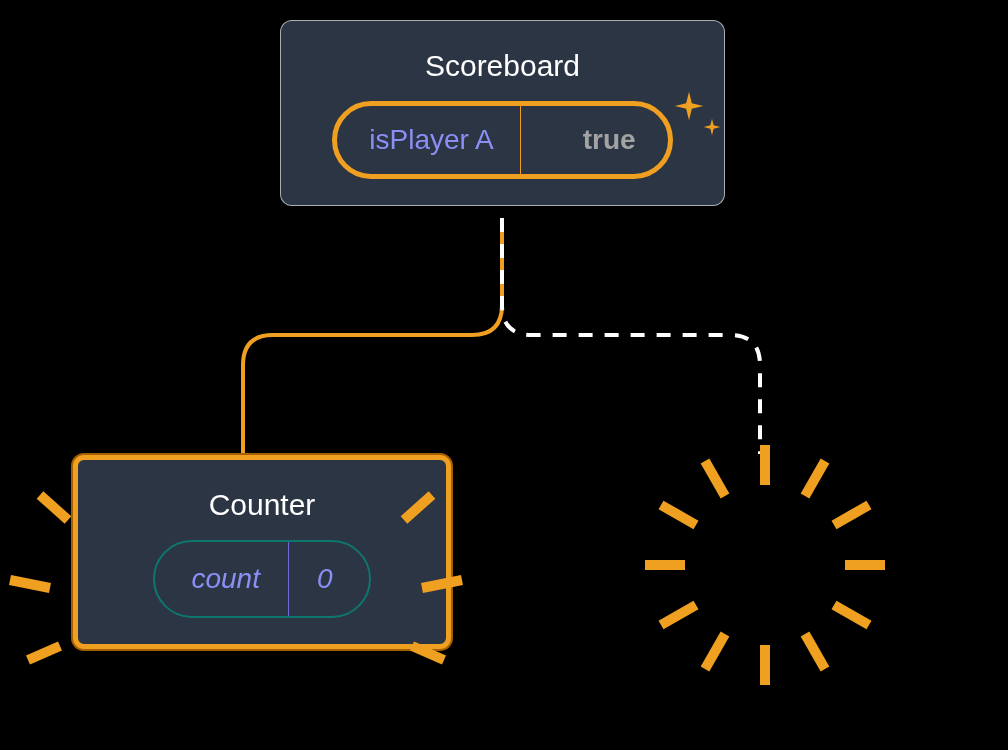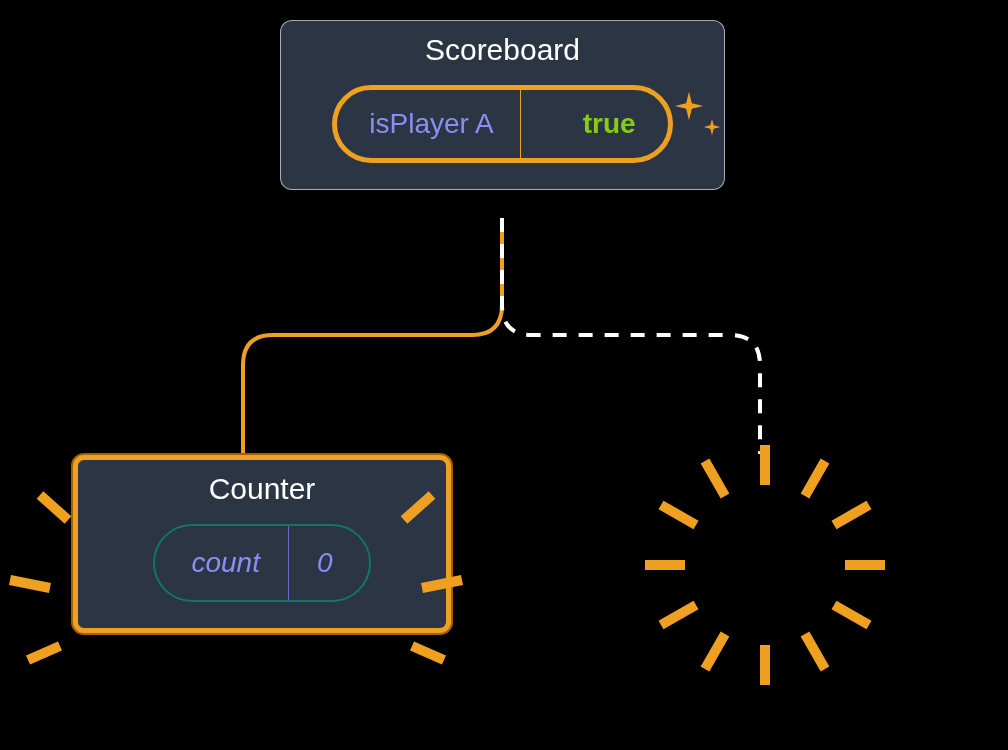--- a/index.html
+++ b/index.html
@@ -13,21 +13,21 @@
     }
     .canvas {
       position: relative;
       width: 100%;
       height: 100%;
     }
     .node {
       position: absolute;
       background: #2b3543;
       border-radius: 12px;
-      padding: 12px 30px 26px 30px;
+      padding: 28px 30px 26px 30px;
       text-align: center;
     }
     .scoreboard-node {
       left: 280px;
       top: 20px;
       width: 445px;
       border: 1px solid rgba(255,255,255,0.6);
     }
     .counter-node {
       left: 72px;
@@ -66,21 +66,21 @@
       font-size: 28px;
       color: #8a8ff5;
     }
     .pill-orange .pill-left {
       padding: 0 26px 0 32px;
       border-right: 1px solid #f0a020;
     }
     .pill-orange .pill-right {
       padding: 0 32px 0 26px;
       font-weight: 700;
-      color: #84cc16;
+      color: #a3a3a3;
     }
     .pill-purple .pill-left {
       padding: 0 28px 0 36px;
       border-right: 1px solid #6b6bd6;
     }
     .pill-purple .pill-right {
       padding: 0 36px 0 28px;
     }
     .sparkle {
       position: absolute;

